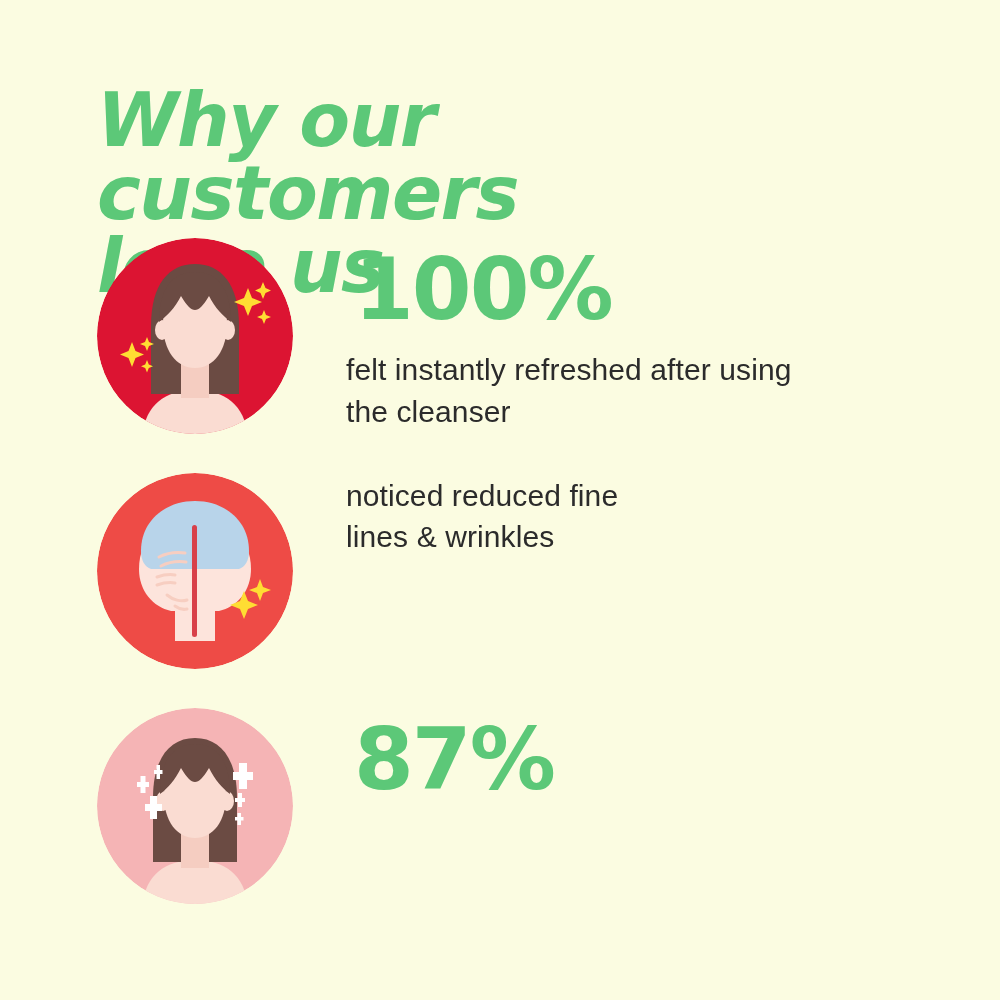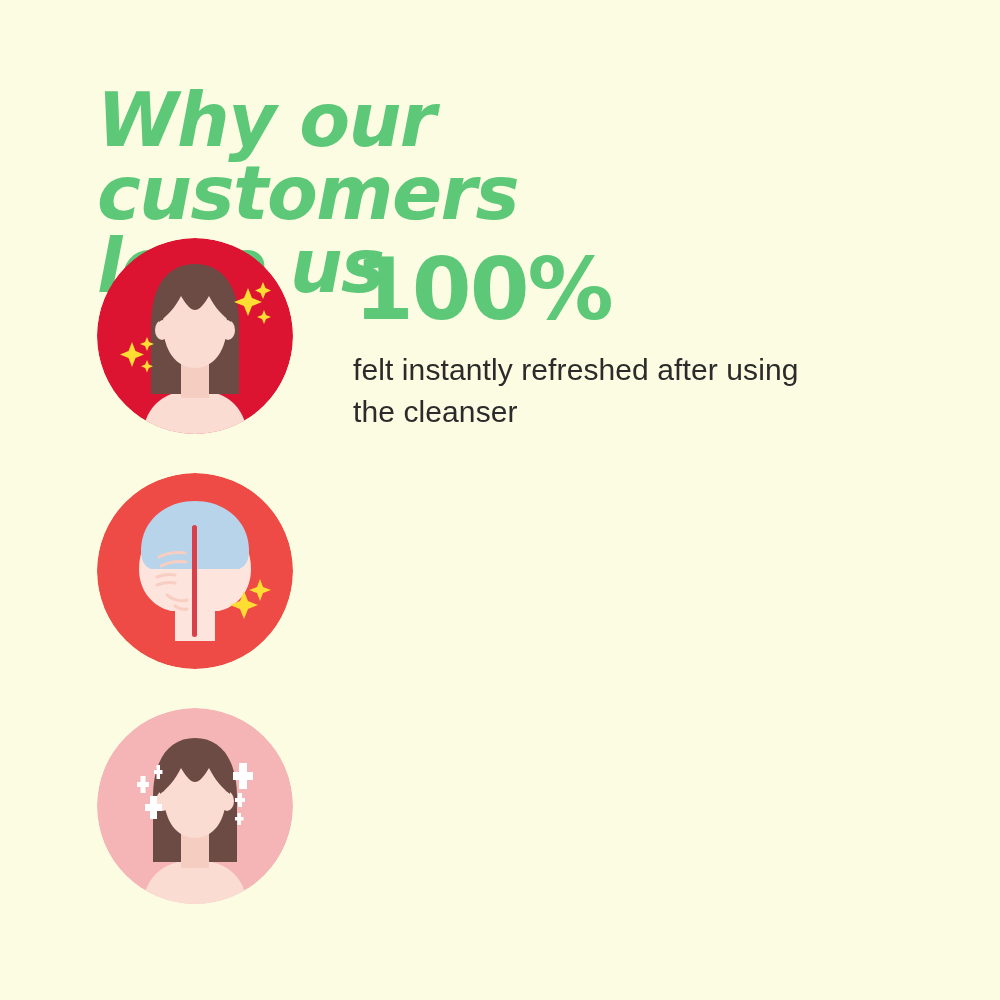--- a/index.html
+++ b/index.html
@@ -77,21 +77,21 @@
     margin: 12px;
     padding-top: 10px;
   }
   .stat-desc {
     font-family: "Liberation Sans", sans-serif;
     font-weight: 400;
     font-size: 30px;
     line-height: 1.38;
     letter-spacing: 0.1px;
     color: #2b2b2b;
-    margin: 11px;
+    margin: 4px;
     padding-top: 8px;
     white-space: pre-line;
   }
 </style>
 </head>
 <body>
 
 <div class="page">
 
   <h1 class="heading">Why our customers
@@ -160,20 +160,22 @@
 
           <rect x="95" y="52" width="5" height="112" rx="2.5" fill="#d8404a"></rect>
 
           <g fill="#ffdd33">
             <path d="M147 118 L151 128 L161 132 L151 136 L147 146 L143 136 L133 132 L143 128 Z"></path>
             <path d="M163 106 L166 114 L174 117 L166 120 L163 128 L160 120 L152 117 L160 114 Z"></path>
           </g>
         </svg>
       </div>
       <div class="stat-text">
+        <div class="stat-desc">noticed reduced fine
+lines &amp; wrinkles</div>
       </div>
     </div>
 
     <div class="stat-row">
       <div class="badge">
         <svg viewBox="0 0 196 196" xmlns="http://www.w3.org/2000/svg">
           <circle cx="98" cy="98" r="98" fill="#f5b4b5"></circle>
 
           <path d="M46 196 C48 168 68 152 98 152 C128 152 148 168 150 196 Z" fill="#fadcd2"></path>
 
@@ -195,17 +197,18 @@
           </g>
 
           <g fill="#ffffff">
             <path d="M136 64 L142 64 L142 55 L150 55 L150 64 L156 64 L156 72 L150 72 L150 81 L142 81 L142 72 L136 72 Z"></path>
             <path d="M138 90 L141 90 L141 85 L145 85 L145 90 L148 90 L148 94 L145 94 L145 99 L141 99 L141 94 L138 94 Z"></path>
             <path d="M138 109 L140.5 109 L140.5 105 L144 105 L144 109 L146.5 109 L146.5 112.5 L144 112.5 L144 117 L140.5 117 L140.5 112.5 L138 112.5 Z"></path>
           </g>
         </svg>
       </div>
       <div class="stat-text">
+        <div class="stat-value">87%</div>
       </div>
     </div>
 
   </div>
 </div>
 
 </body></html>

